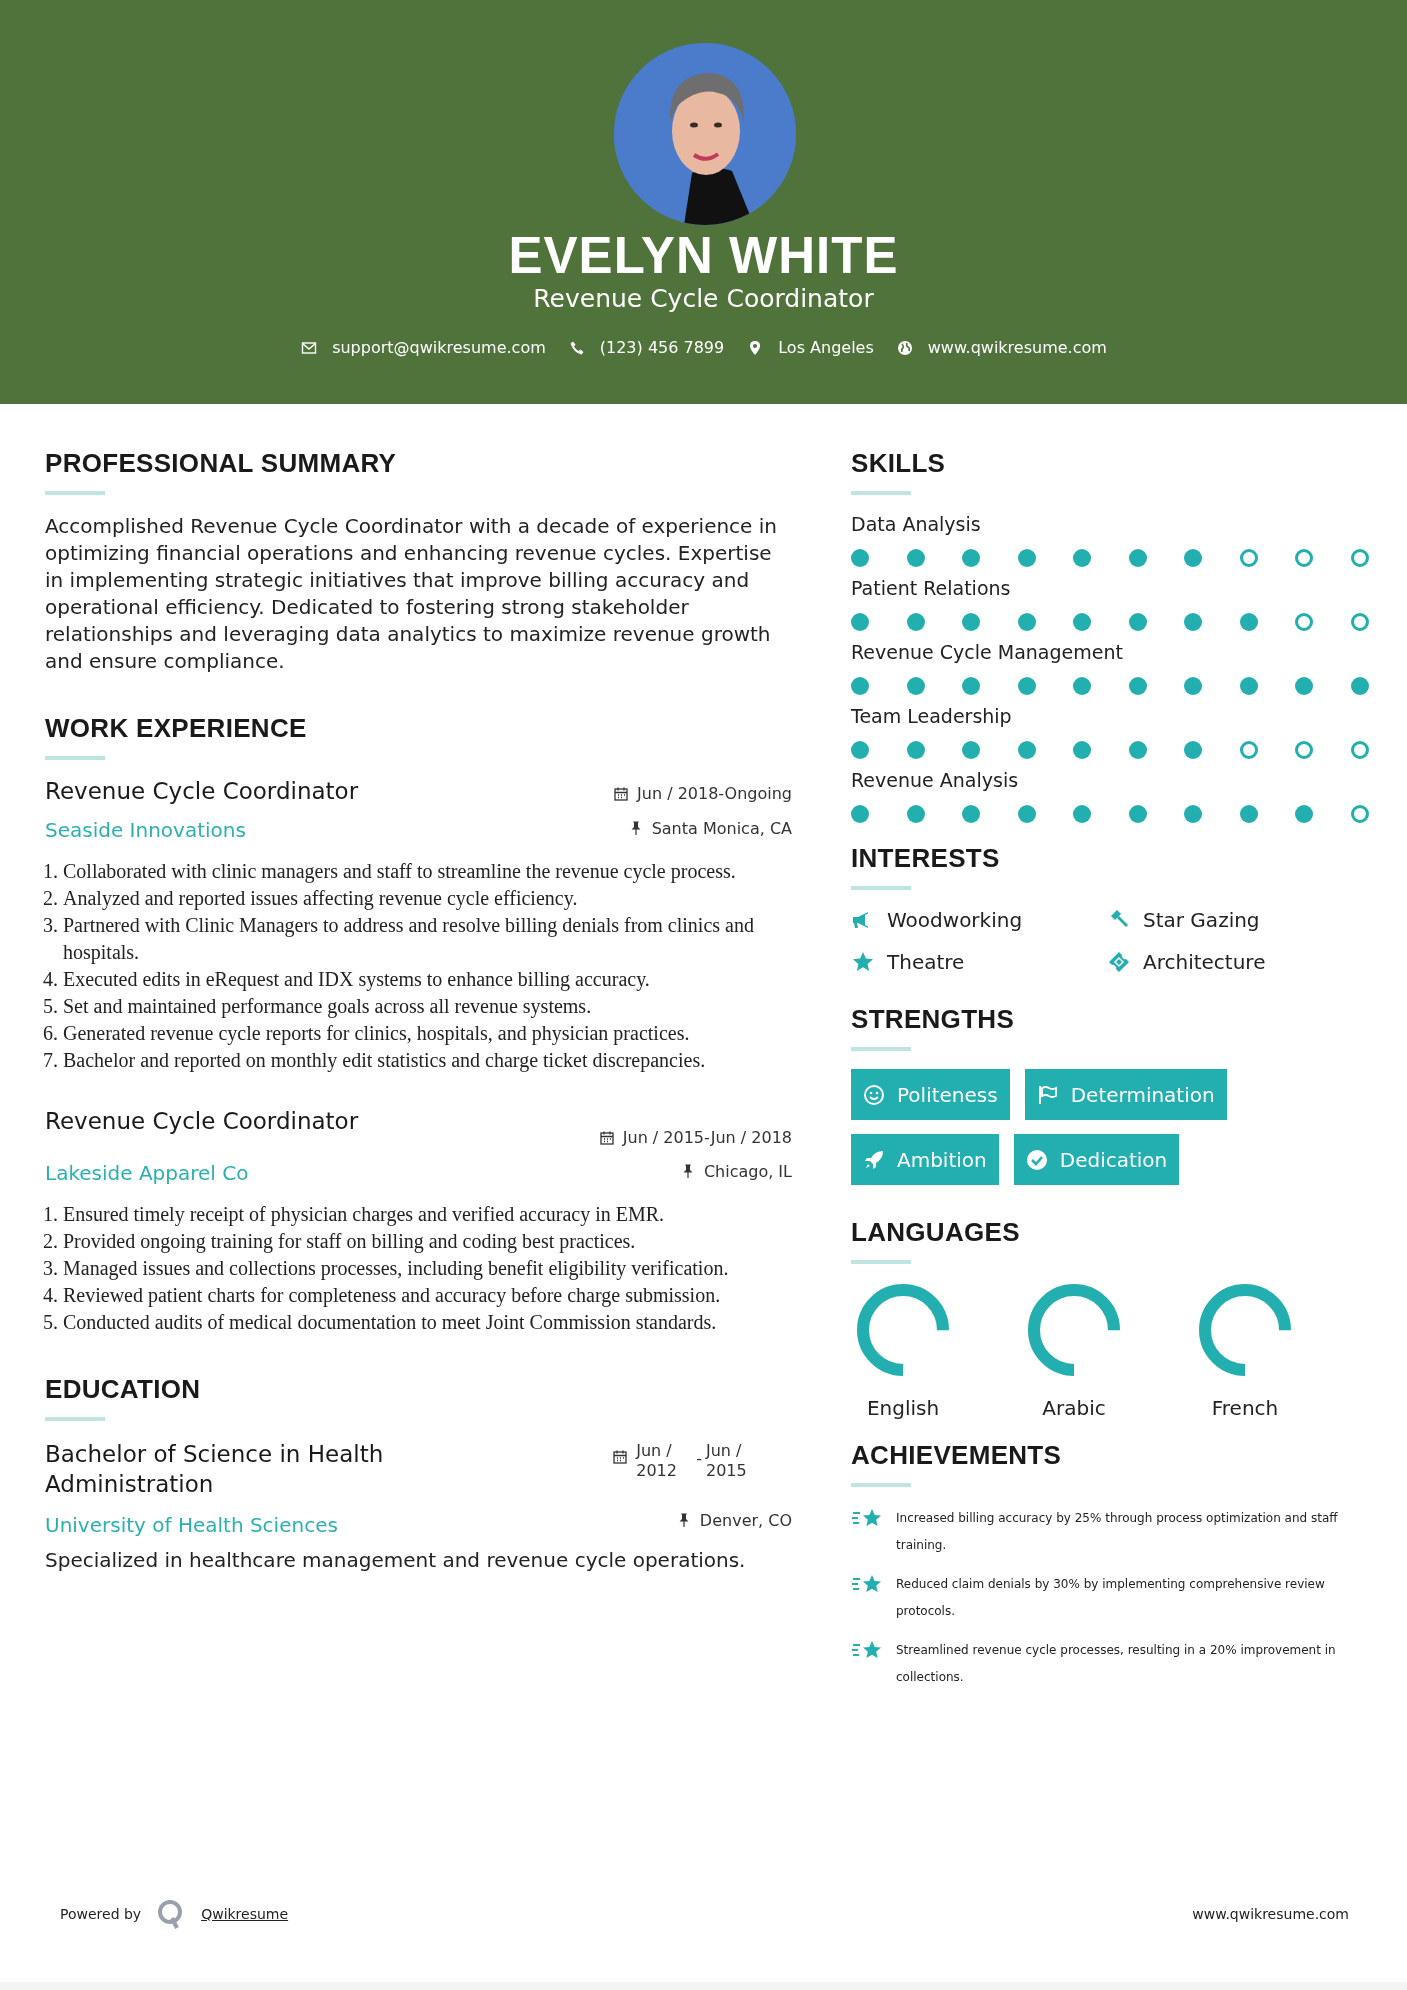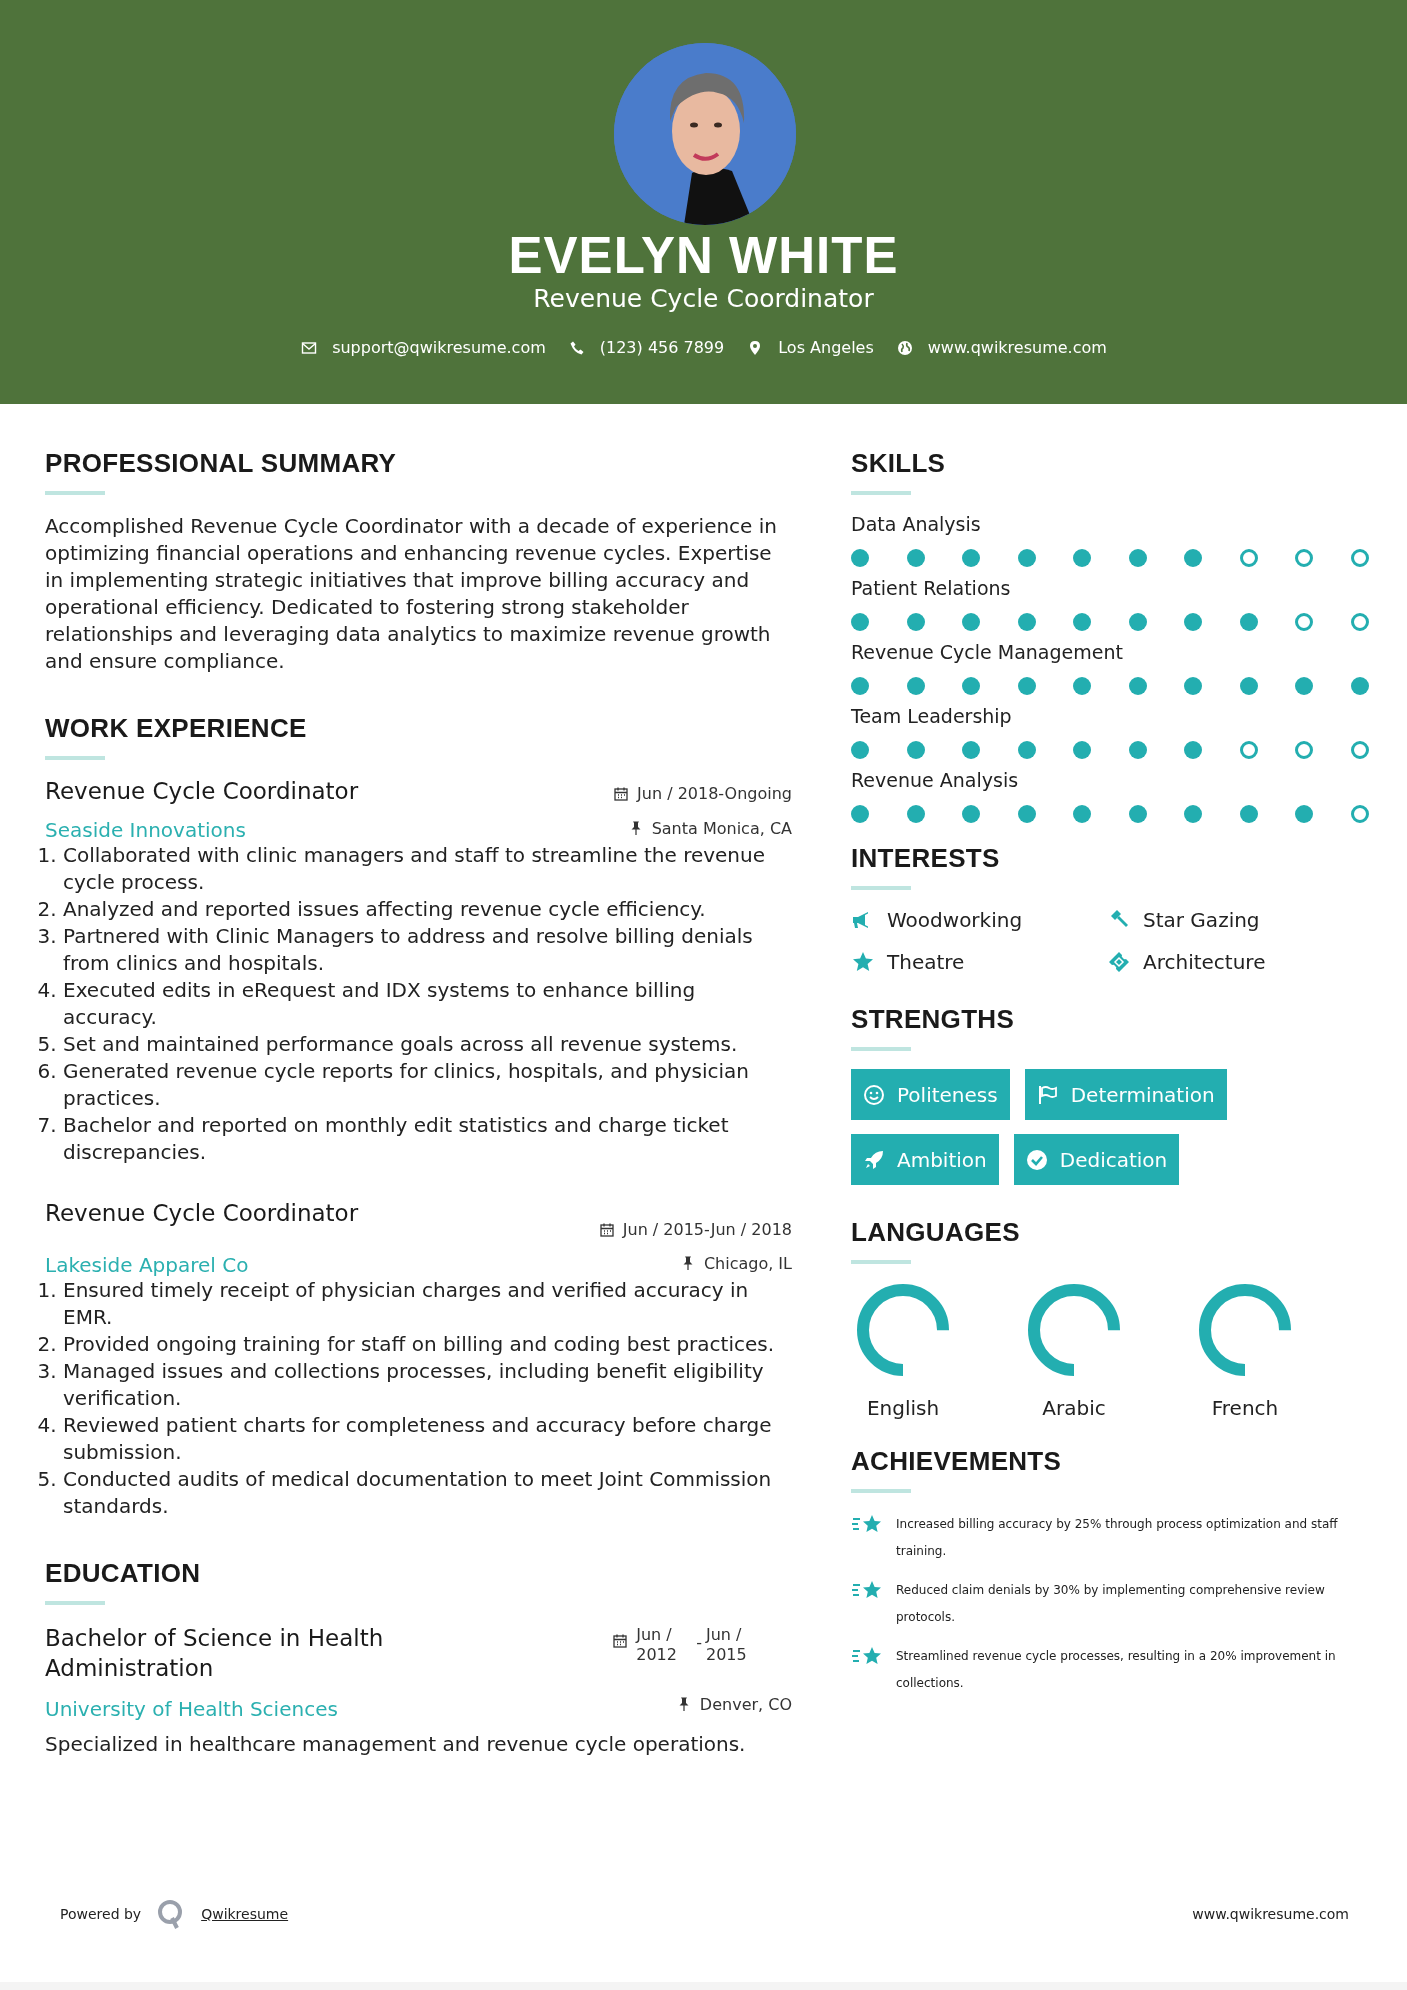--- a/index.html
+++ b/index.html
@@ -26,21 +26,21 @@
   .summary { font-size: 20px; line-height: 27px; color: #222; }
 
   .job { position: relative; margin-bottom: 34px; }
   .job-head { display: flex; justify-content: space-between; align-items: flex-start; }
   .job-title { font-size: 23px; color: #1a1a1a; }
   .job-company { font-size: 20px; color: #2bb0b0; margin-top: 10px; }
   .meta { font-size: 16px; color: #333; display: flex; align-items: center; justify-content: flex-end; }
   .meta .mi { width: 16px; height: 16px; margin-right: 8px; display: inline-flex; }
   .meta .mi svg { width: 16px; height: 16px; }
   .job-sub { display: flex; justify-content: space-between; align-items: center; margin-top: 4px; }
-  ol.bul { padding-left: 18px; font-size: 20px; line-height: 27px; color: #222; }
+  ol.bul { margin-top: 16px; padding-left: 18px; font-size: 20px; line-height: 27px; color: #222; font-family: Liberation Serif, serif; }
   ol.bul li { padding-left: 0; }
 
   
   .skill { margin-bottom: 10px; }
   .skill-name { font-size: 19px; color: #222; }
   .dots { display: flex; margin-top: 14px; gap: 0; }
   .dot { width: 18px; height: 18px; border-radius: 50%; margin-right: 37.5px; }
   .dot.on { background: #23aeb0; }
   .dot.off { background: #fff; border: 3px solid #23aeb0; }
   .dot:last-child { margin-right: 0; }
@@ -51,21 +51,21 @@
   .interest .ii { width: 24px; height: 24px; margin-right: 12px; display: inline-flex; }
   .interest .ii svg { width: 24px; height: 24px; }
 
   
   .strengths { display: flex; flex-wrap: wrap; gap: 14px 15px; width: 440px; margin-bottom: 32px; }
   .badge { background: #23aeb0; color: #fff; height: 51px; display: flex; align-items: center; padding: 0 12px; font-size: 20px; }
   .badge .bi { width: 22px; height: 22px; margin-right: 12px; display: inline-flex; }
   .badge .bi svg { width: 22px; height: 22px; }
 
   
-  .langs { display: flex; margin-bottom: 26px; }
+  .langs { display: flex; margin-bottom: 20px; }
   .lang { width: 171px; display: flex; flex-direction: column; align-items: flex-start; }
   .ring { width: 96px; height: 96px; margin-left: 4px; }
   .lang-name { font-size: 20px; color: #222; margin-top: 18px; width: 104px; text-align: center; }
 
   
   .ach { display: flex; margin-bottom: 12px; }
   .ach .ai { width: 34px; height: 30px; margin-right: 11px; flex-shrink: 0; }
   .ach .ai svg { width: 34px; height: 30px; }
   .ach-text { font-size: 12px; line-height: 27px; color: #222; }
 

